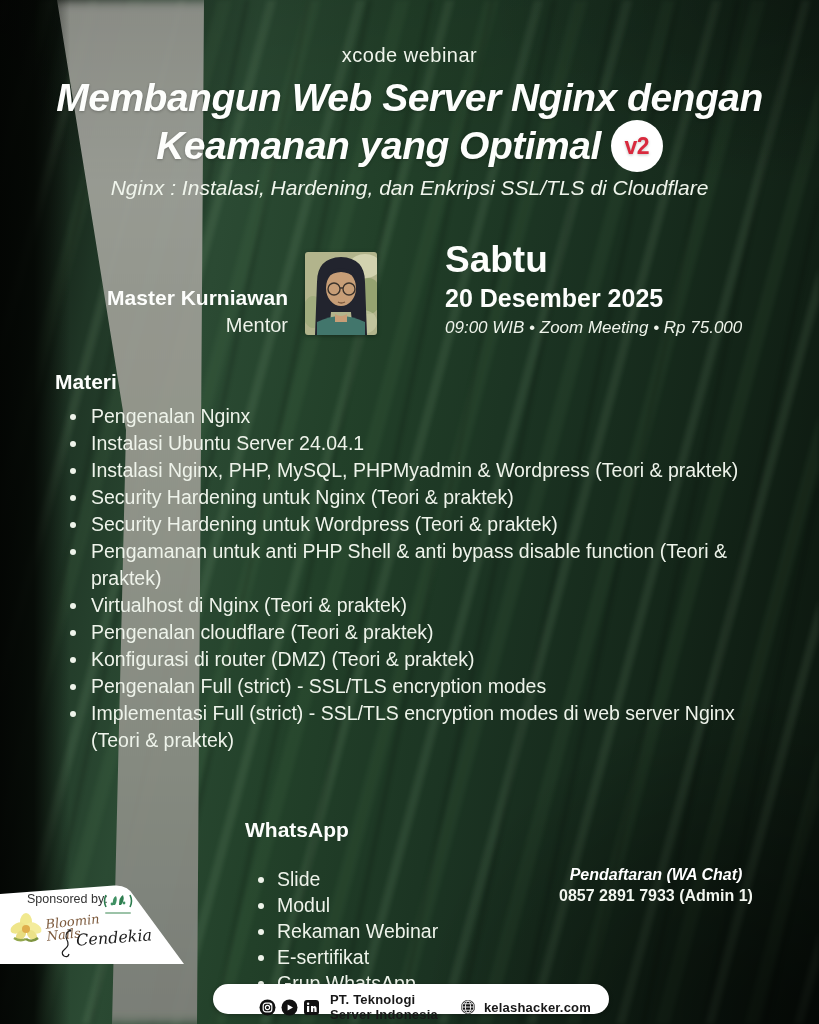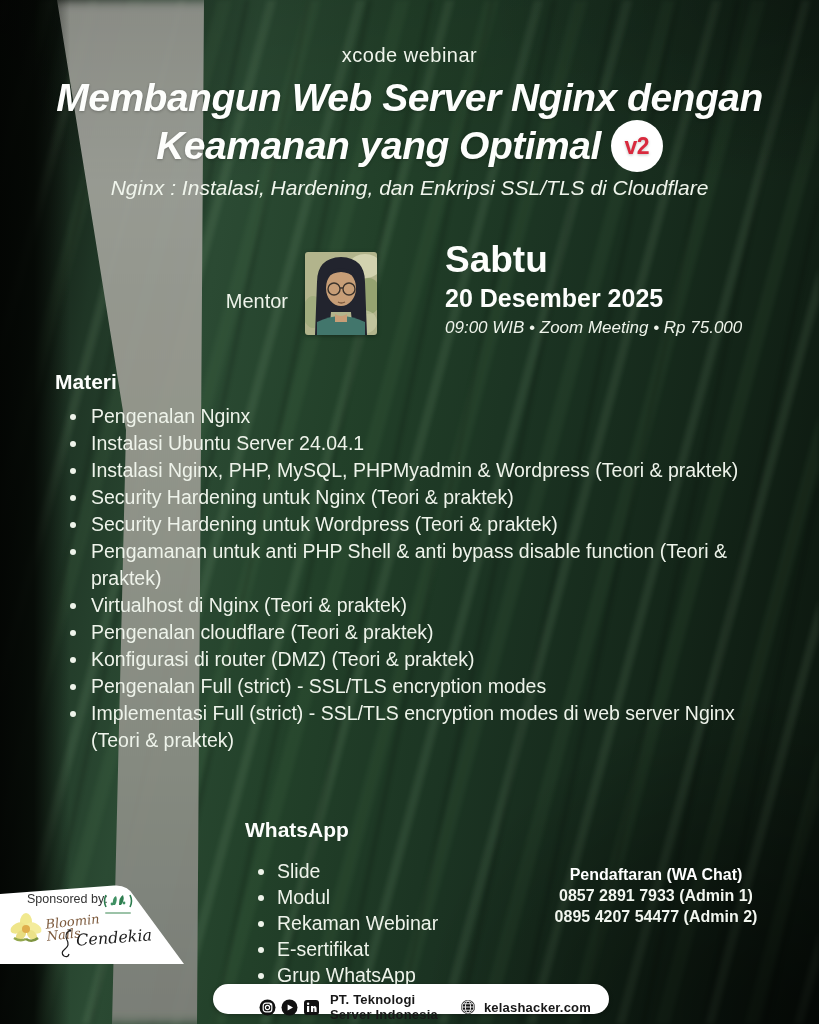--- a/index.html
+++ b/index.html
@@ -58,25 +58,25 @@
   .schedule-day { font-size:37px; font-weight:700; color:#fdfefc; line-height:1.1; }
   .schedule-date { font-size:25px; font-weight:700; color:#fdfefc; margin-top:3px; }
   .schedule-details { font-size:17px; font-style:italic; color:#eef3ea; margin-top:5px; }
   
   .materi { position:absolute; left:55px; top:370px; width:710px; }
   .section-heading { font-size:21px; font-weight:700; color:#fdfefc; }
   .materi ul { list-style:disc; margin:9px 0 0 34px; width:656px; }
   .materi li { font-size:19.5px; line-height:27px; color:#eef3ea; padding-left:2px; }
   
   .fasilitas { position:absolute; left:245px; top:818px; }
-  .fasilitas ul { list-style:disc; margin:16px 0 0 32px; }
+  .fasilitas ul { list-style:disc; margin:24px 0 0 32px; }
   .fasilitas li { font-size:19.5px; line-height:26px; color:#eef3ea; }
   
   .registration { position:absolute; left:531px; top:866px; width:250px; text-align:center; }
-  .registration-heading { font-size:16px; font-weight:700; color:#ffffff; }
+  .registration-heading { font-size:16px; font-weight:700; color:#ffffff;font-style:italic; }
   .registration-line { font-size:16px; color:#f2f6ef; margin-top:3px;font-weight:bold; }
   
   .sponsor-card { position:absolute; left:0; top:884px; width:200px; height:80px; }
   .sponsor-card svg.shape { position:absolute; left:0; top:0; }
   .sponsor-label { position:absolute; left:27px; top:8px; font-size:12.5px; color:#333; }
   .sponsor-bloomin { position:absolute; left:6px; top:24px; display:flex; align-items:center; }
   .bloomin-text { font-family:"DejaVu Serif", serif; font-style:italic; font-size:13px;
     color:#7d5b3e; line-height:12px; transform:rotate(-6deg); }
   .sponsor-green { position:absolute; left:100px; top:8px; text-align:center; }
   .sponsor-cendekia { position:absolute; left:58px; top:44px; display:flex; align-items:flex-start; }
@@ -106,20 +106,21 @@
   <div class="title">
     <span>Membangun Web Server Nginx dengan</span><br>
     <span class="line2-wrap">
       <span>Keamanan yang Optimal</span>
       <span class="v2-badge">v2</span>
     </span>
   </div>
   <div class="subtitle">Nginx : Instalasi, Hardening, dan Enkripsi SSL/TLS di Cloudflare</div>
 
   <div class="mentor-name-block">
+    <div class="mentor-name">Master Kurniawan</div>
     <div class="mentor-role">Mentor</div>
   </div>
 
   <div class="mentor-photo">
     <svg width="72" height="83" viewBox="0 0 72 83" xmlns="http://www.w3.org/2000/svg">
       <rect width="72" height="83" fill="#b2b48c"></rect>
       <ellipse cx="60" cy="14" rx="16" ry="12" fill="#d9dab8" opacity=".8"></ellipse>
       <ellipse cx="64" cy="44" rx="12" ry="18" fill="#8d9f69" opacity=".8"></ellipse>
       <ellipse cx="8" cy="60" rx="10" ry="16" fill="#9aa877" opacity=".7"></ellipse>
       <ellipse cx="58" cy="70" rx="14" ry="12" fill="#c8caa4" opacity=".7"></ellipse>
@@ -169,21 +170,20 @@
       <li>Modul</li>
       <li>Rekaman Webinar</li>
       <li>E-sertifikat</li>
       <li>Grup WhatsApp</li>
     </ul>
   </div>
 
   <div class="registration">
     <div class="registration-heading">Pendaftaran (WA Chat)</div>
     <div class="registration-line">0857 2891 7933 (Admin 1)</div>
-    <div class="registration-line">0895 4207 54477 (Admin 2)</div>
   </div>
 
   <div class="sponsor-card">
     <svg class="shape" width="200" height="80" viewBox="0 0 200 80" xmlns="http://www.w3.org/2000/svg">
       <path d="M0 10 L114 1.5 Q128 0.5 134 12 L184 80 L0 80 Z" fill="#ffffff"></path>
     </svg>
     <div class="sponsor-label">Sponsored by:</div>
 
     <div class="sponsor-bloomin">
       <svg width="40" height="40" viewBox="0 0 40 40" xmlns="http://www.w3.org/2000/svg">

